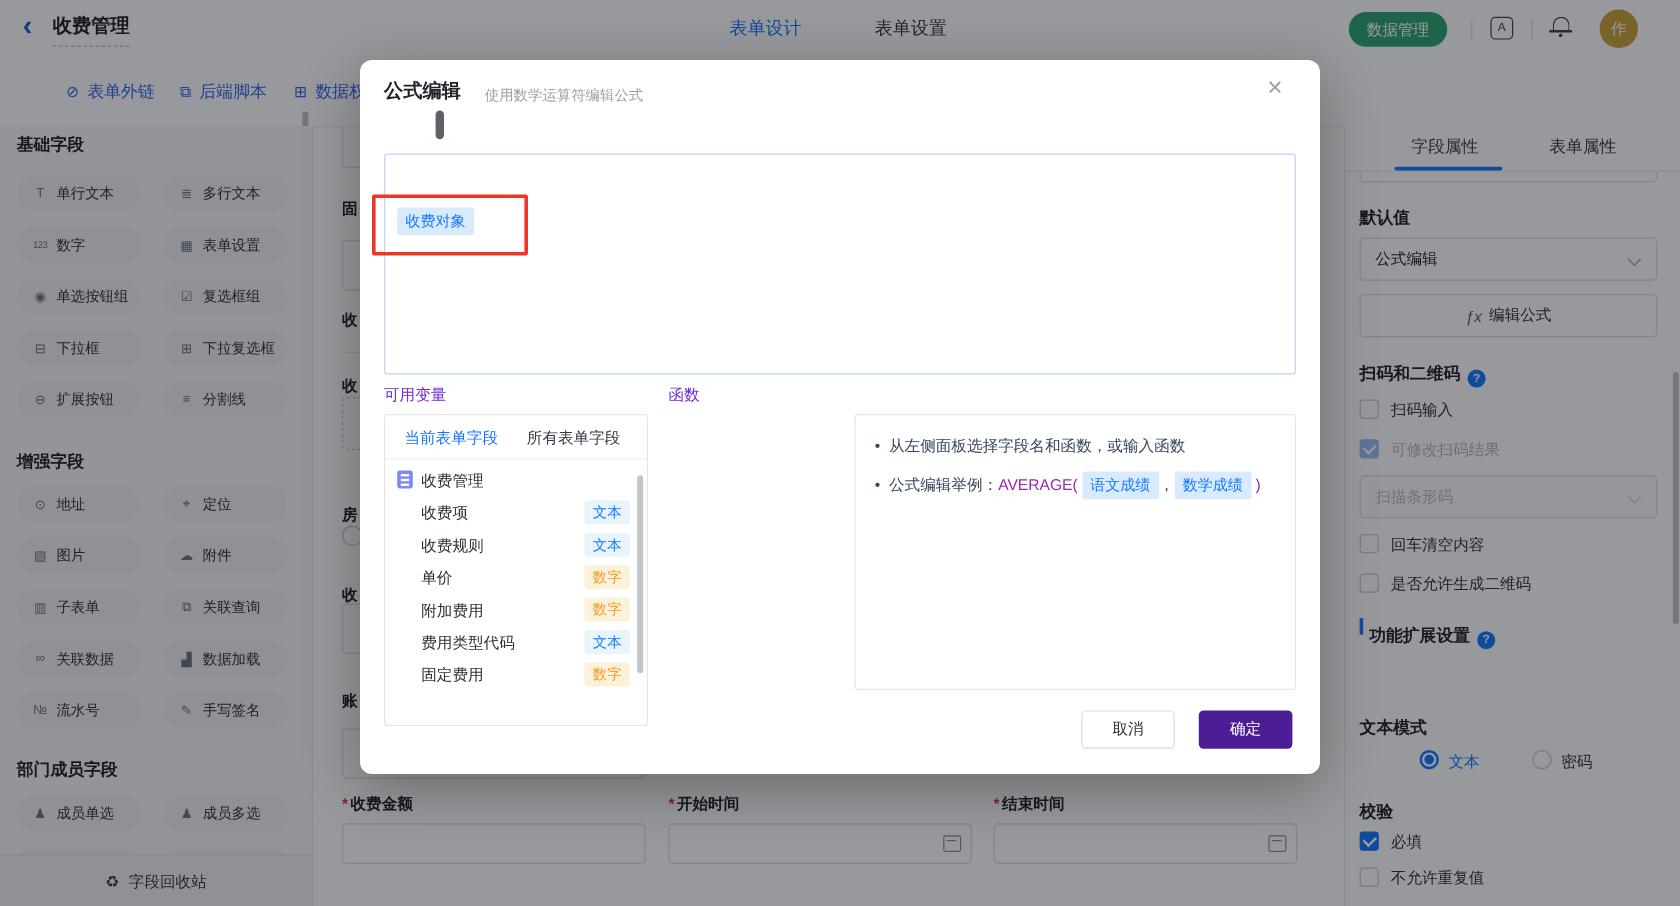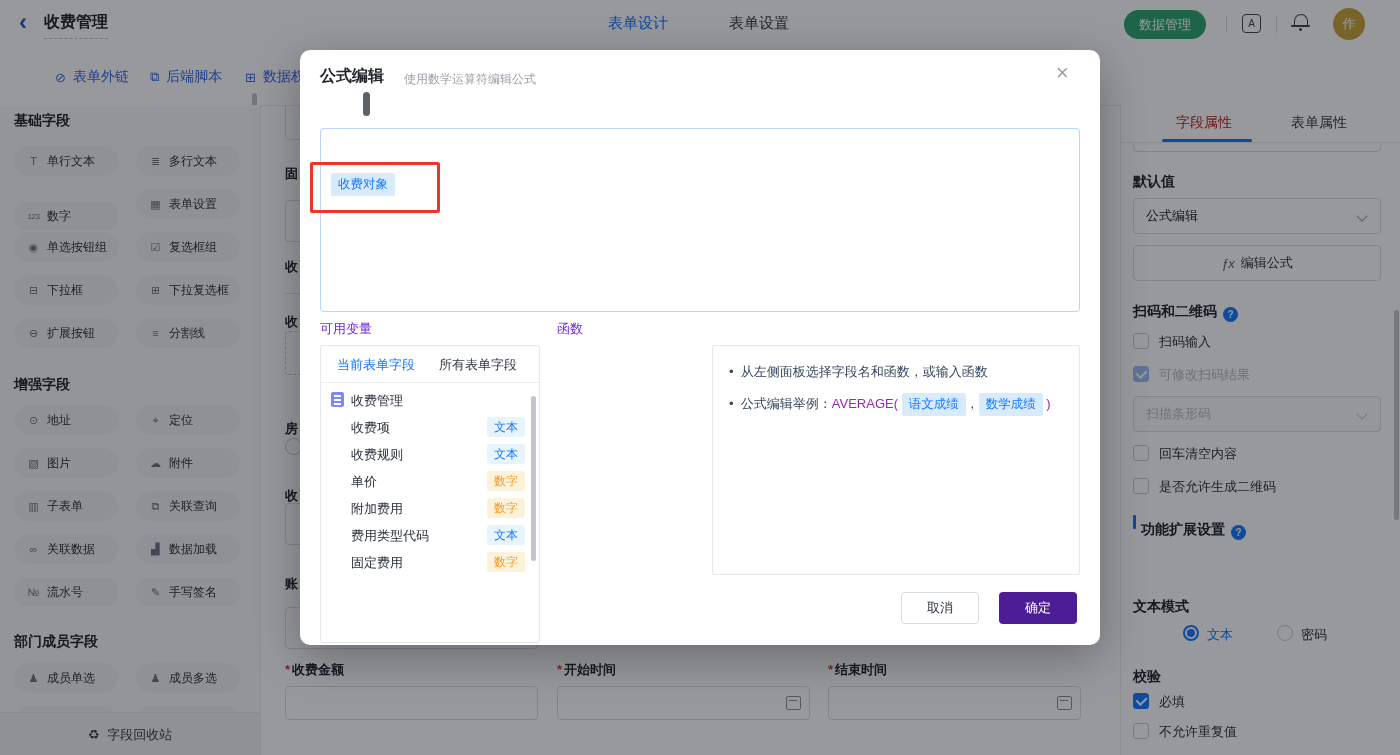--- a/index.html
+++ b/index.html
@@ -143,21 +143,21 @@
     <span class="sec-title" style="left:14px;top:7px">基础字段</span>
 
     <div class="pill" style="left:14px;top:41px">
         <span class="ic">T</span>
         <span class="lb">单行文本</span>
       </div>
     <div class="pill" style="left:136px;top:41px">
         <span class="ic">≣</span>
         <span class="lb">多行文本</span>
       </div>
-    <div class="pill" style="left:14px;top:96px">
+    <div class="pill" style="left:14px;top:84px">
         <span class="ic ic-sm">123</span>
         <span class="lb">数字</span>
       </div>
     <div class="pill" style="left:136px;top:84px">
         <span class="ic">▦</span>
         <span class="lb">表单设置</span>
       </div>
     <div class="pill" style="left:14px;top:127px">
         <span class="ic">◉</span>
         <span class="lb">单选按钮组</span>
@@ -264,21 +264,21 @@
     <div class="inp" style="left:297px;top:581px;width:253px;height:34px"></div>
     <div class="cal" style="left:526px;top:591px"></div>
     <span class="f-label" style="left:568px;top:556px"><span class="star">*</span><span>结束时间</span></span>
     <div class="inp" style="left:568px;top:581px;width:253px;height:34px"></div>
     <div class="cal" style="left:797px;top:591px"></div>
   </div>
 
   <div class="props">
     <div class="inp" style="left:12px;top:10px;width:248px;height:37px"></div>
     <div class="p-tabs">
-      <span class="p-tab" style="left:55px;color:#b91c1c">字段属性</span>
+      <span class="p-tab" style="left:55px;color:#404040">字段属性</span>
       <span class="p-tab" style="left:170px;color:#333a45">表单属性</span>
       <div class="tab-ink" style="left:41px;top:34px;width:90px"></div>
     </div>
 
     <span class="p-title" style="left:12px;top:68px">默认值</span>
     <div class="sel" style="left:12px;top:93px;width:248px;height:36px">
       <span>公式编辑</span>
       <span class="chev" style="right:14px;top:13px"></span>
     </div>
     <div class="btn-outline" style="left:12px;top:140px;width:248px;height:36px">
@@ -327,21 +327,21 @@
 
     <div class="f-box">
       <div class="abs" style="left:10px;top:44px">
         <span class="token">收费对象</span>
       </div>
     </div>
 
     <span class="grp-label nw" style="left:20px;top:270px">可用变量</span>
     <span class="grp-label nw" style="left:257px;top:270px">函数</span>
 
-    <div class="panel" style="left:20px;top:295px;width:220px;height:298px">
+    <div class="panel" style="left:20px;top:295px;width:220px;height:260px">
       <span class="v-tab" style="left:16px;color:#1677ff">当前表单字段</span>
       <span class="v-tab" style="left:118px;color:#333a45">所有表单字段</span>
       <div class="abs" style="left:0;top:36px;width:218px;height:1px;background:#ebedf0"></div>
       <div class="doc" style="left:10px;top:46px"></div>
       <span class="tree-txt" style="left:30px;top:46px">收费管理</span>
       <span class="tree-txt" style="left:30px;top:73px">收费项</span>
         <span class="badge txt" style="left:166px;top:71px">文本</span>
       <span class="tree-txt" style="left:30px;top:100px">收费规则</span>
         <span class="badge txt" style="left:166px;top:98px">文本</span>
       <span class="tree-txt" style="left:30px;top:127px">单价</span>

